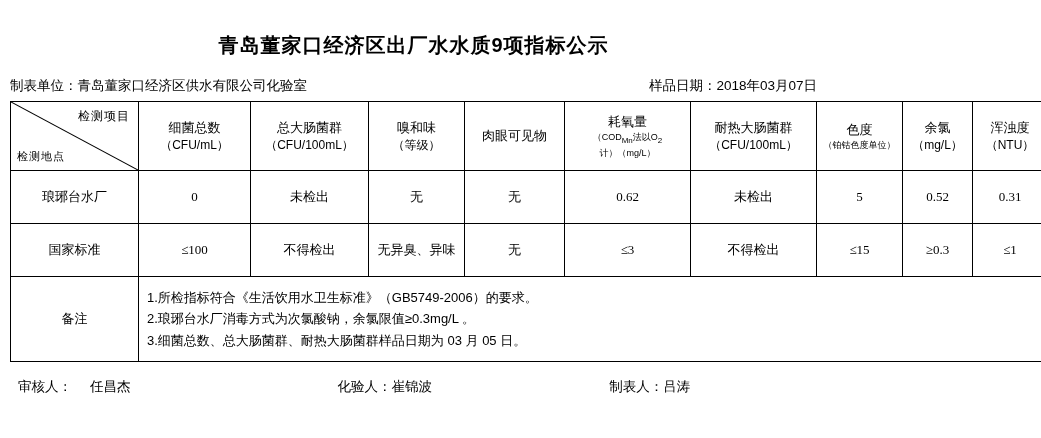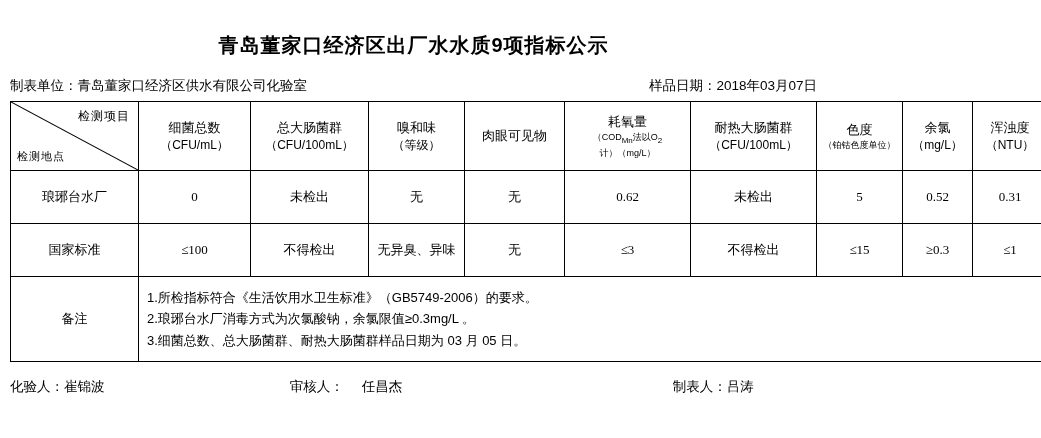--- a/index.html
+++ b/index.html
@@ -107,21 +107,21 @@
     vertical-align: sub;
   }
   .footer-row {
     display: flex;
     padding: 16px 10px 0 10px;
     font-size: 13.5px;
   }
   .footer-item { white-space: nowrap; }
   .f1 { width: 40%; padding-left: 8px; }
   .f2 { width: 34%; }
-  .f3 { width: 26%; text-align: center; }
+  .f3 { width: 26%; text-align: left; }
   .gap { display: inline-block; width: 18px; }
 </style>
 </head>
 <body>
 
 <div class="page">
 
   <div class="title">青岛董家口经济区出厂水水质9项指标公示</div>
 
   <div class="meta-row">
@@ -233,24 +233,24 @@
         <td class="remark-body" colspan="9">
           <div>1.所检指标符合《生活饮用水卫生标准》（GB5749-2006）的要求。</div>
           <div>2.琅琊台水厂消毒方式为次氯酸钠，余氯限值≥0.3mg/L 。</div>
           <div>3.细菌总数、总大肠菌群、耐热大肠菌群样品日期为 03 月 05 日。</div>
         </td>
       </tr>
     </tbody>
   </table>
 
   <div class="footer-row">
+    <div class="footer-item f1">
+      <span>审核人：</span><span class="gap"></span><span>任昌杰</span>
+    </div>
     <div class="footer-item f2">
       <span>化验人：</span><span>崔锦波</span>
-    </div>
-    <div class="footer-item f1">
-      <span>审核人：</span><span class="gap"></span><span>任昌杰</span>
     </div>
     <div class="footer-item f3">
       <span>制表人：</span><span>吕涛</span>
     </div>
   </div>
 
 </div>
 
 </body></html>

